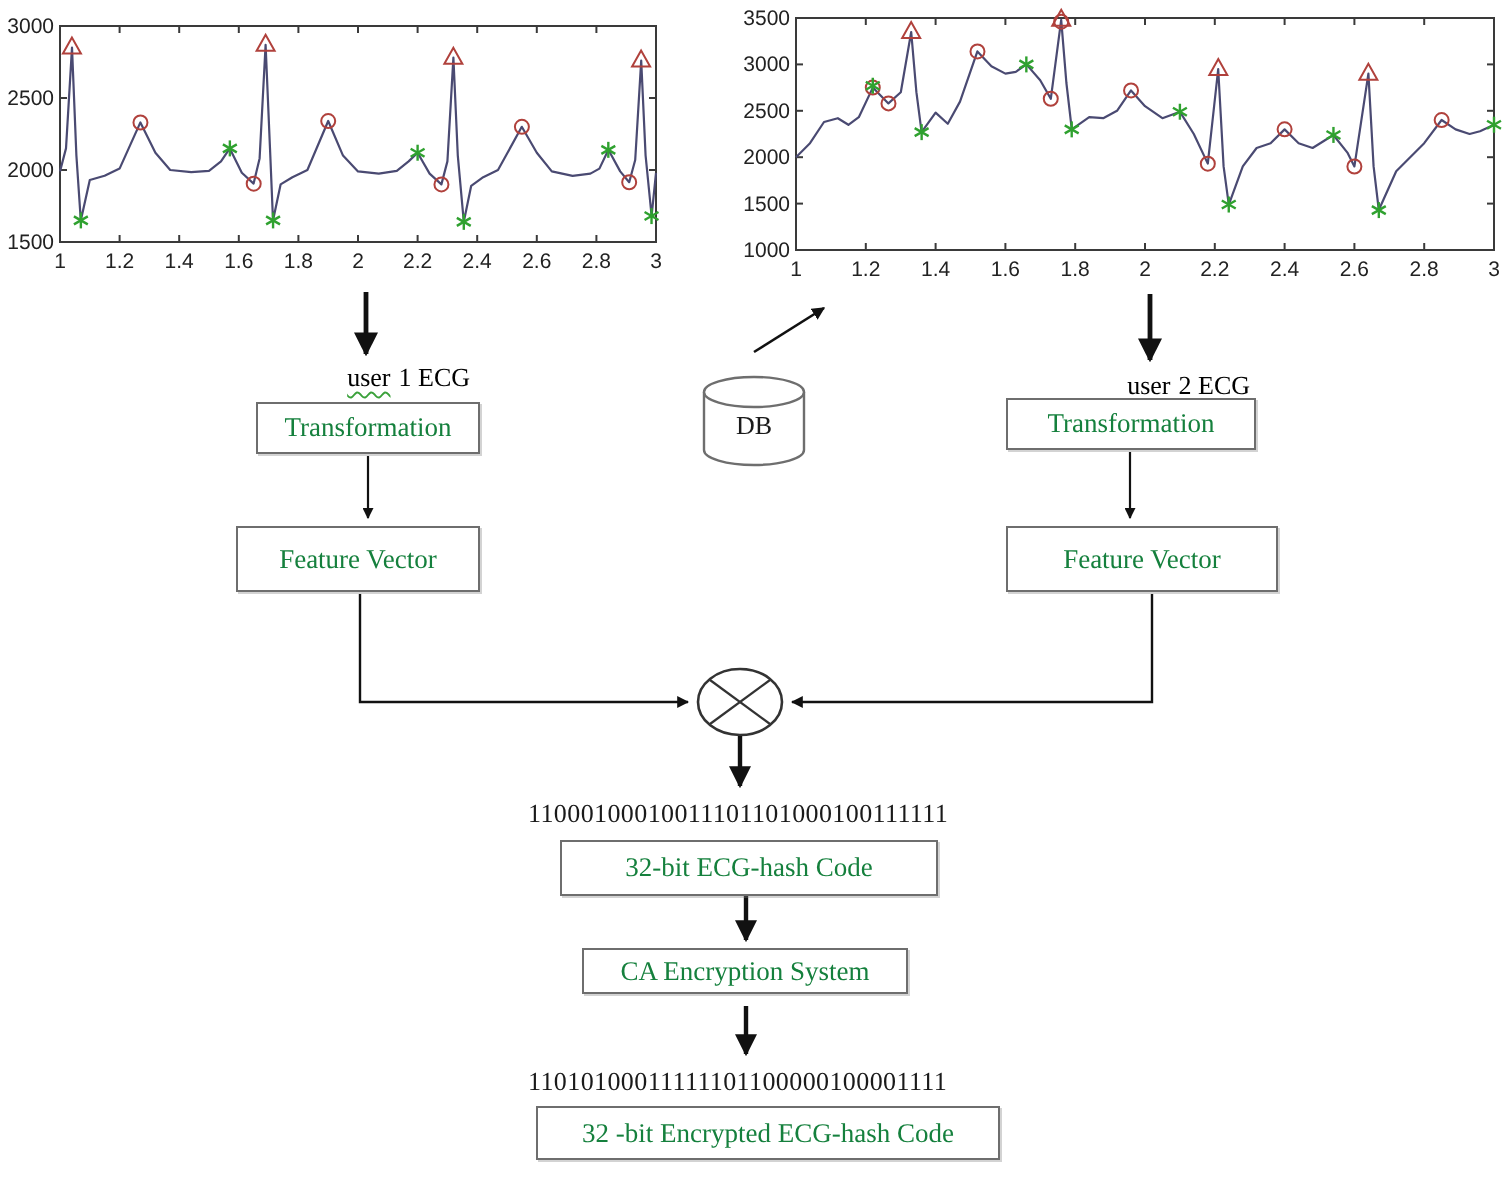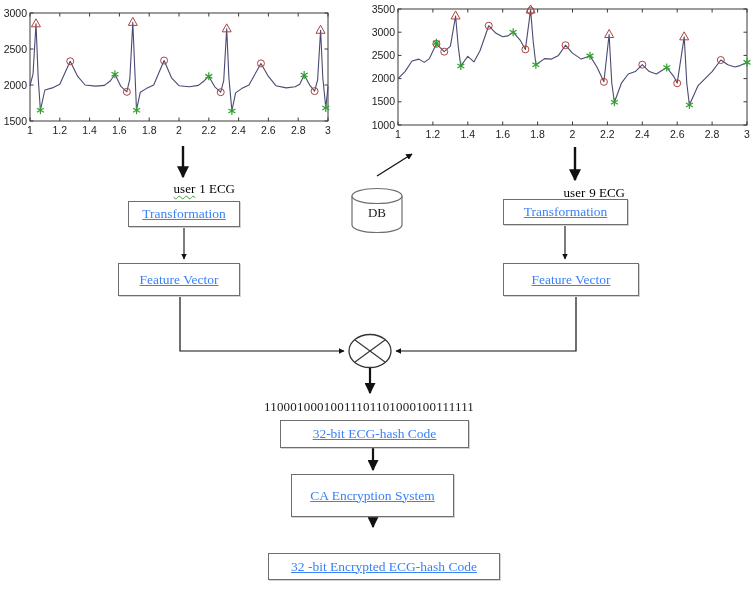--- a/index.html
+++ b/index.html
@@ -6,23 +6,22 @@
   .canvas {
     position:relative; width:756px; height:590px; background:#ffffff;
     font-family:"Liberation Serif", serif; overflow:hidden;
   }
   svg.plot { position:absolute; }
   svg.plot text.tick { font-family:"Liberation Sans", sans-serif; font-size:10.5px; fill:#222; }
   .overlay { position:absolute; left:0; top:0; pointer-events:none; }
   .box {
     position:absolute; border:1px solid #6e6e6e; background:#fff;
     display:flex; align-items:center; justify-content:center;
-    font-size:13.5px; color:#3b82f6; box-sizing:border-box; z-index:4;
+    font-size:13.5px; color:#15803d; box-sizing:border-box; z-index:4;
     box-shadow:1px 1px 0 rgba(130,130,130,.35);
-    text-decoration:underline;
   }
   .lbl { position:absolute; font-size:13px; color:#000000; text-align:right; z-index:4; }
   .binary { position:absolute; font-size:13px; color:#1a1a1a; text-align:left; letter-spacing:.2px; z-index:4; white-space:nowrap; }
   .squiggle-g { text-decoration:underline wavy #3aa13a; text-decoration-thickness:1px; text-underline-offset:2px; margin-right:4px; }
   .squiggle-r { text-decoration:underline wavy #a8584a; text-decoration-thickness:1px; text-underline-offset:2px; margin-right:4px; }
   .db-svg { position:absolute; z-index:4; }
   .db-svg text { font-size:13px; fill:#1a1a1a; font-family:"Liberation Serif", serif; }
 </style>
 </head>
 <body>
@@ -230,27 +229,28 @@
   <svg class="db-svg" style="left:350px; top:186px;" width="56" height="50">
     <path d="M2 10 L2 39 A25 7.5 0 0 0 52 39 L52 10" fill="#fff" stroke="#6e6e6e" stroke-width="1.2"></path>
     <ellipse cx="27" cy="10" rx="25" ry="7.5" fill="#fff" stroke="#6e6e6e" stroke-width="1.2"></ellipse>
     <text x="27" y="31" text-anchor="middle">DB</text>
   </svg>
 
   <div class="lbl" style="left:140px; top:181px; width:95px;">
     <span class="squiggle-g">user</span><span>1 ECG</span>
   </div>
   <div class="lbl" style="left:530px; top:185px; width:95px;">
-    <span class="squiggle-r">user</span><span>9 ECG</span>
+    <span class="squiggle-r">user</span><span>2 ECG</span>
   </div>
 
   <div class="box" style="left:128px; top:201px; width:112px; height:26px;">Transformation</div>
   <div class="box" style="left:503px; top:199px; width:125px; height:26px;">Transformation</div>
   <div class="box" style="left:118px; top:263px; width:122px; height:33px;">Feature Vector</div>
   <div class="box" style="left:503px; top:263px; width:136px; height:33px;">Feature Vector</div>
 
   <div class="binary" style="left:264px; top:399px; width:220px;">11000100010011101101000100111111</div>
   <div class="box" style="left:280px; top:420px; width:189px; height:28px;">32-bit ECG-hash Code</div>
 
-  <div class="box" style="left:291px; top:474px; width:163px; height:43px;">CA Encryption System</div>
-
+  <div class="box" style="left:291px; top:474px; width:163px; height:23px;">CA Encryption System</div>
+
+  <div class="binary" style="left:264px; top:533px; width:220px;">11010100011111101100000100001111</div>
   <div class="box" style="left:268px; top:553px; width:232px; height:27px;">32 -bit Encrypted ECG-hash Code</div>
 </div>
 
 </body></html>

